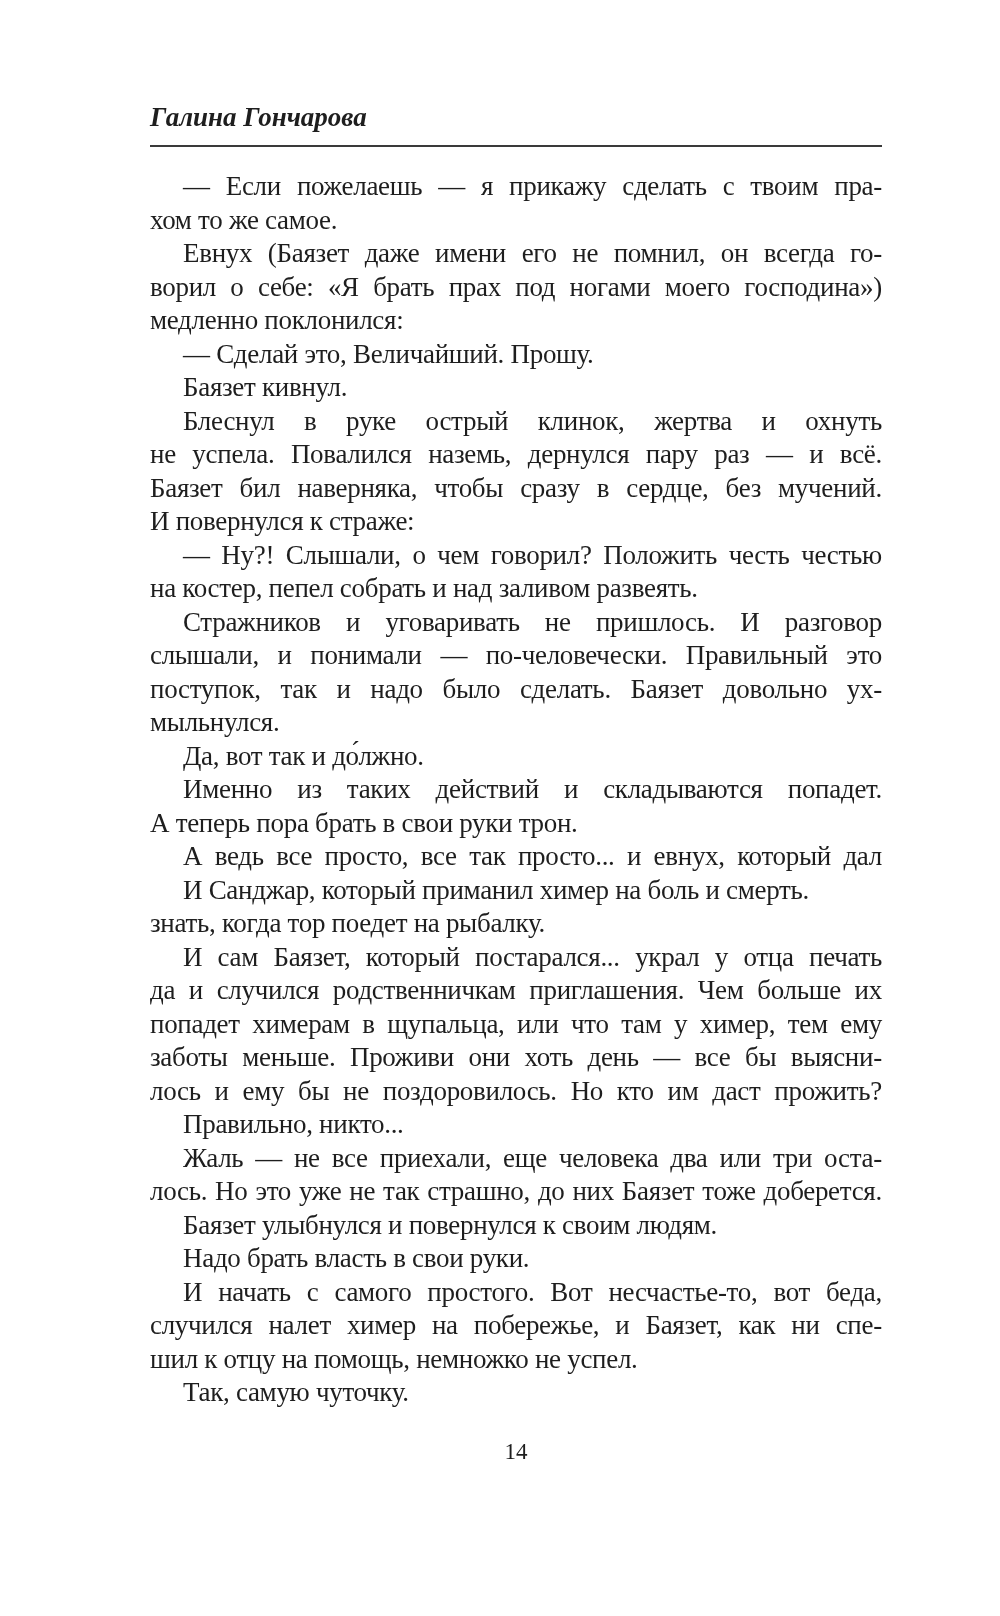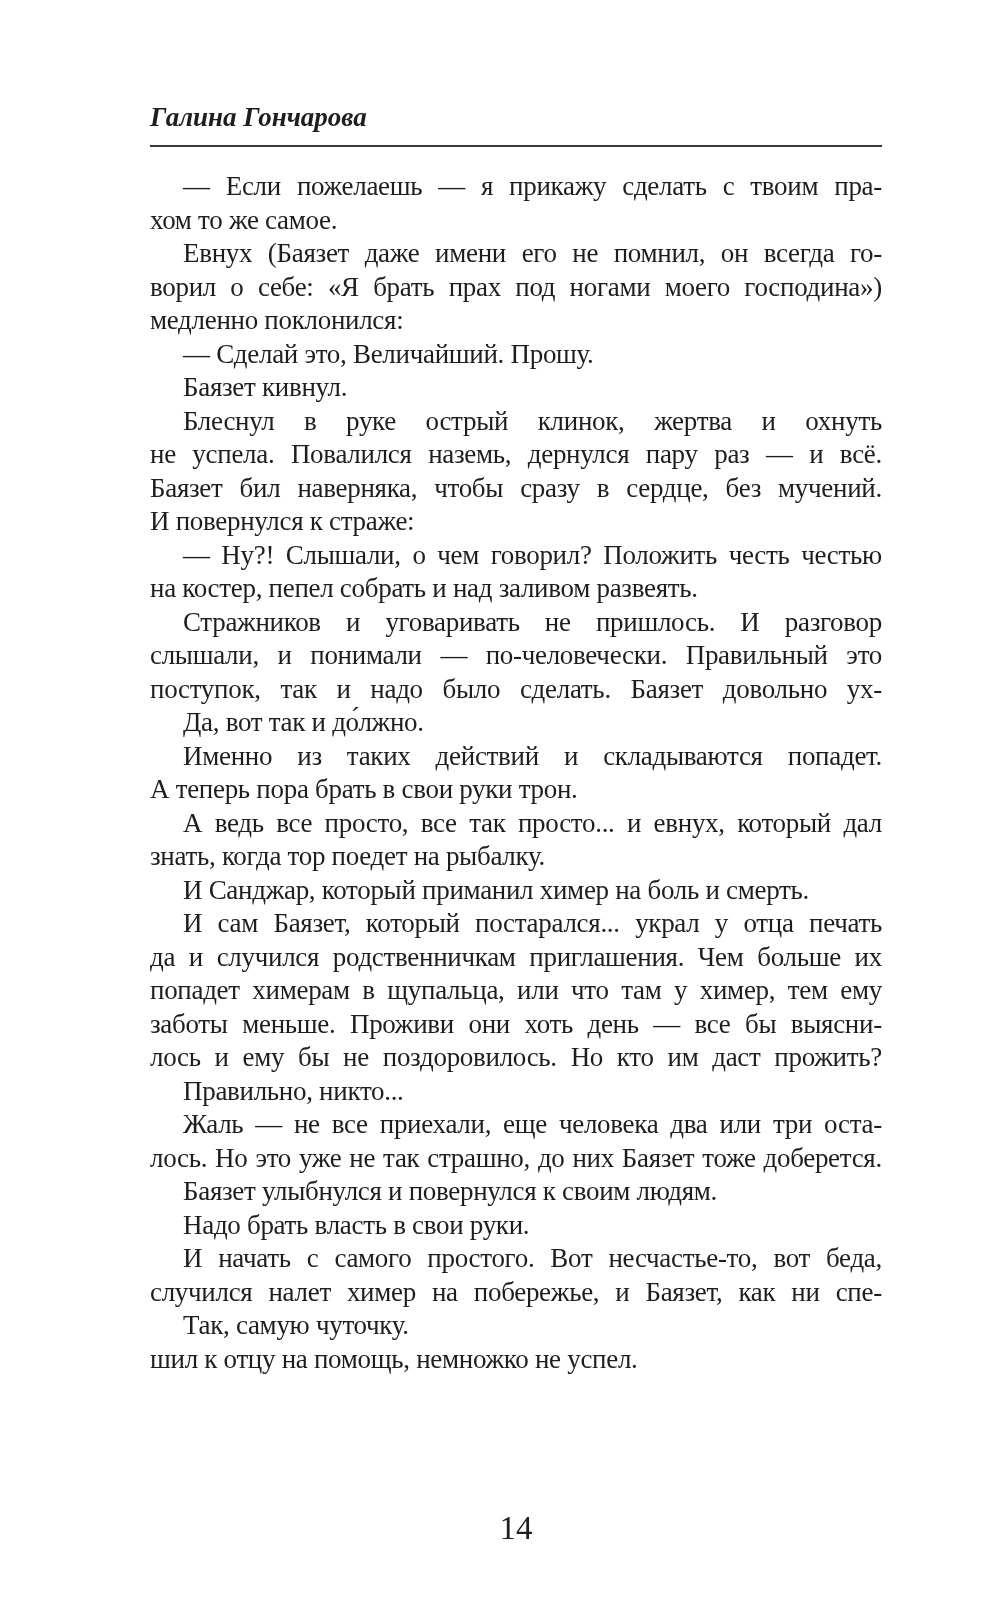--- a/index.html
+++ b/index.html
@@ -52,24 +52,24 @@
     display: flex;
     justify-content: space-between;
     white-space: normal;
   }
   .line.indent {
     padding-left: 33px;
   }
   .page-number {
     position: absolute;
     left: 0;
-    top: 1508px;
+    top: 1432px;
     width: 732px;
     text-align: center;
-    font-size: 33px;
+    font-size: 23px;
     line-height: 40px;
   }
 </style>
 </head>
 <body>
 
 <div class="page">
   <div class="content">
 
     <div class="running-head">Галина Гончарова</div>
@@ -183,20 +183,21 @@
           <span>поступок,</span>
           <span>так</span>
           <span>и</span>
           <span>надо</span>
           <span>было</span>
           <span>сделать.</span>
           <span>Баязет</span>
           <span>довольно</span>
           <span>ух-</span>
         </div>
+        <div class="line">мыльнулся.</div>
         <div class="line indent">Да, вот так и до́лжно.</div>
         <div class="line indent just">
           <span>Именно</span>
           <span>из</span>
           <span>таких</span>
           <span>действий</span>
           <span>и</span>
           <span>складываются</span>
           <span>попадет.</span>
         </div>
@@ -207,22 +208,22 @@
           <span>все</span>
           <span>просто,</span>
           <span>все</span>
           <span>так</span>
           <span>просто...</span>
           <span>и</span>
           <span>евнух,</span>
           <span>который</span>
           <span>дал</span>
         </div>
+        <div class="line indent">И Санджар, который приманил химер на боль и смерть.</div>
         <div class="line">знать, когда тор поедет на рыбалку.</div>
-        <div class="line indent">И Санджар, который приманил химер на боль и смерть.</div>
         <div class="line indent just">
           <span>И</span>
           <span>сам</span>
           <span>Баязет,</span>
           <span>который</span>
           <span>постарался...</span>
           <span>украл</span>
           <span>у</span>
           <span>отца</span>
           <span>печать</span>
@@ -321,20 +322,20 @@
           <span>налет</span>
           <span>химер</span>
           <span>на</span>
           <span>побережье,</span>
           <span>и</span>
           <span>Баязет,</span>
           <span>как</span>
           <span>ни</span>
           <span>спе-</span>
         </div>
+        <div class="line">шил к отцу на помощь, немножко не успел.</div>
         <div class="line indent">Так, самую чуточку.</div>
-        <div class="line">шил к отцу на помощь, немножко не успел.</div>
       </div>
 
     <div class="page-number">14</div>
 
   </div>
 </div>
 
 </body></html>

